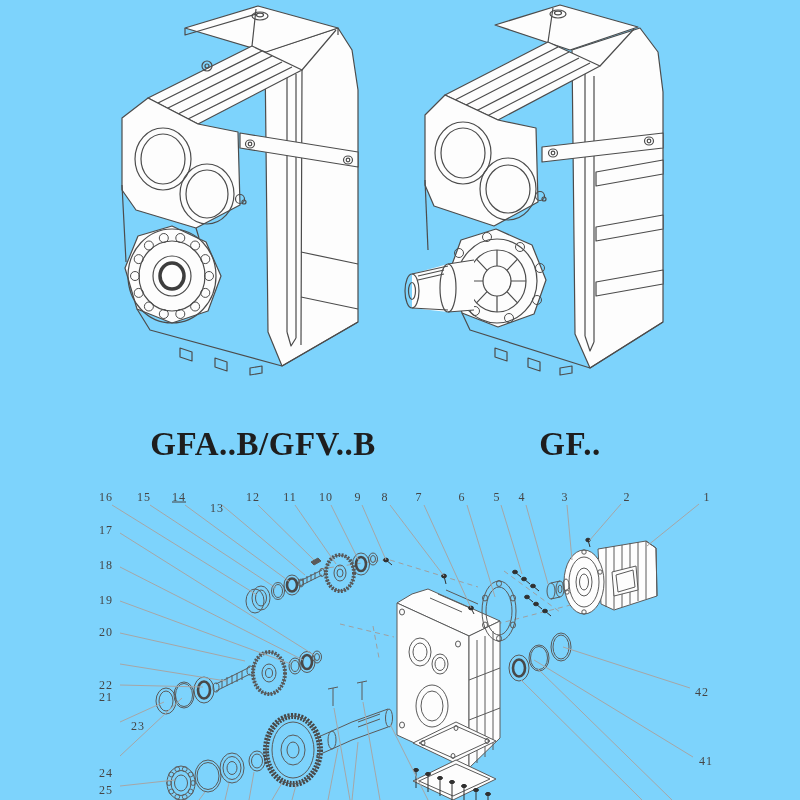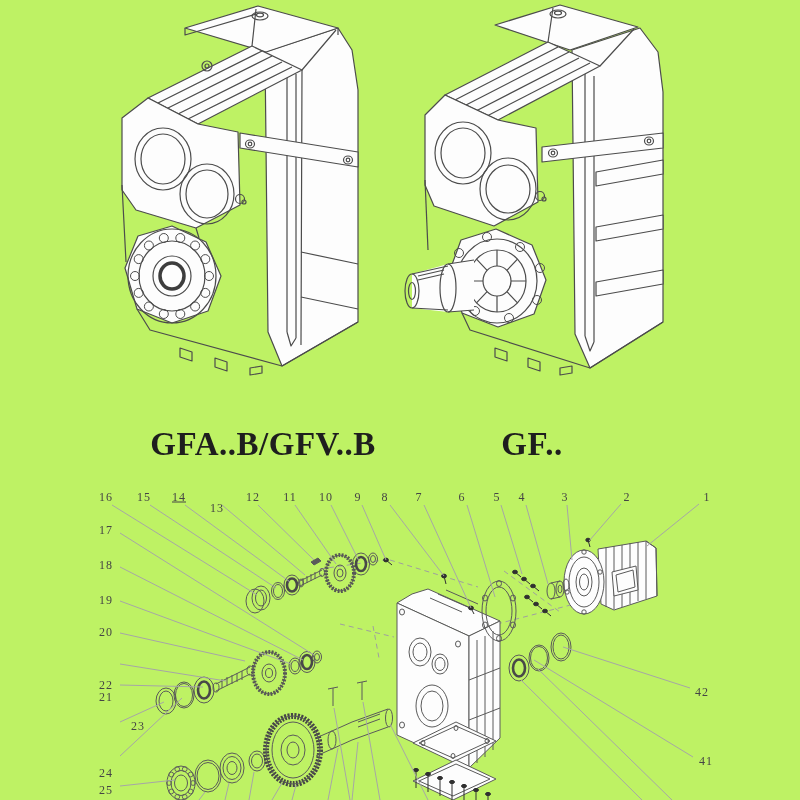--- a/index.html
+++ b/index.html
@@ -1,16 +1,16 @@
 <!DOCTYPE html>
 <html><head>
 <meta charset="utf-8">
 <style>
   html,body{margin:0;padding:0;background:#e9e9e9;}
-  .page{position:relative;width:800px;height:800px;background:#bef264;overflow:hidden;
+  .page{position:relative;width:800px;height:800px;background:#7dd3fc;overflow:hidden;
         font-family:"Liberation Serif","DejaVu Serif",serif;}
   svg{position:absolute;left:0;top:0;}
   .model-label{position:absolute;transform:translate(-50%,-50%);font-weight:bold;
         color:#1e1e1e;font-size:33px;letter-spacing:.5px;white-space:nowrap;}
   #callouts span{position:absolute;transform:translate(-50%,-50%);font-size:12px;
         color:#454545;letter-spacing:1px;white-space:nowrap;}
 </style>
 </head>
 <body>
 
@@ -368,21 +368,21 @@
         <line x1="120" y1="685" x2="203" y2="687"></line>
         <line x1="120" y1="722" x2="164" y2="702"></line>
         <line x1="120" y1="756" x2="182" y2="698"></line>
         <line x1="120" y1="786" x2="175" y2="780"></line>
         <line x1="693" y1="757" x2="534" y2="660"></line>
         <line x1="690" y1="688" x2="563" y2="647"></line>
       </g>
 </svg>
 
 <div class="model-label" style="left:263px;top:444px;">GFA..B/GFV..B</div>
-<div class="model-label" style="left:532px;top:444px;font-family:Liberation Serif, serif;">GF..</div>
+<div class="model-label" style="left:570px;top:444px;font-family:Liberation Serif, serif;">GF..</div>
 
 <div id="callouts">
       <span style="left: 707px; top: 497px;">1</span>
       <span style="left: 627px; top: 497px;">2</span>
       <span style="left: 565px; top: 497px;">3</span>
       <span style="left: 522px; top: 497px;">4</span>
       <span style="left: 497px; top: 497px;">5</span>
       <span style="left: 462px; top: 497px;">6</span>
       <span style="left: 419px; top: 497px;">7</span>
       <span style="left: 385px; top: 497px;">8</span>

